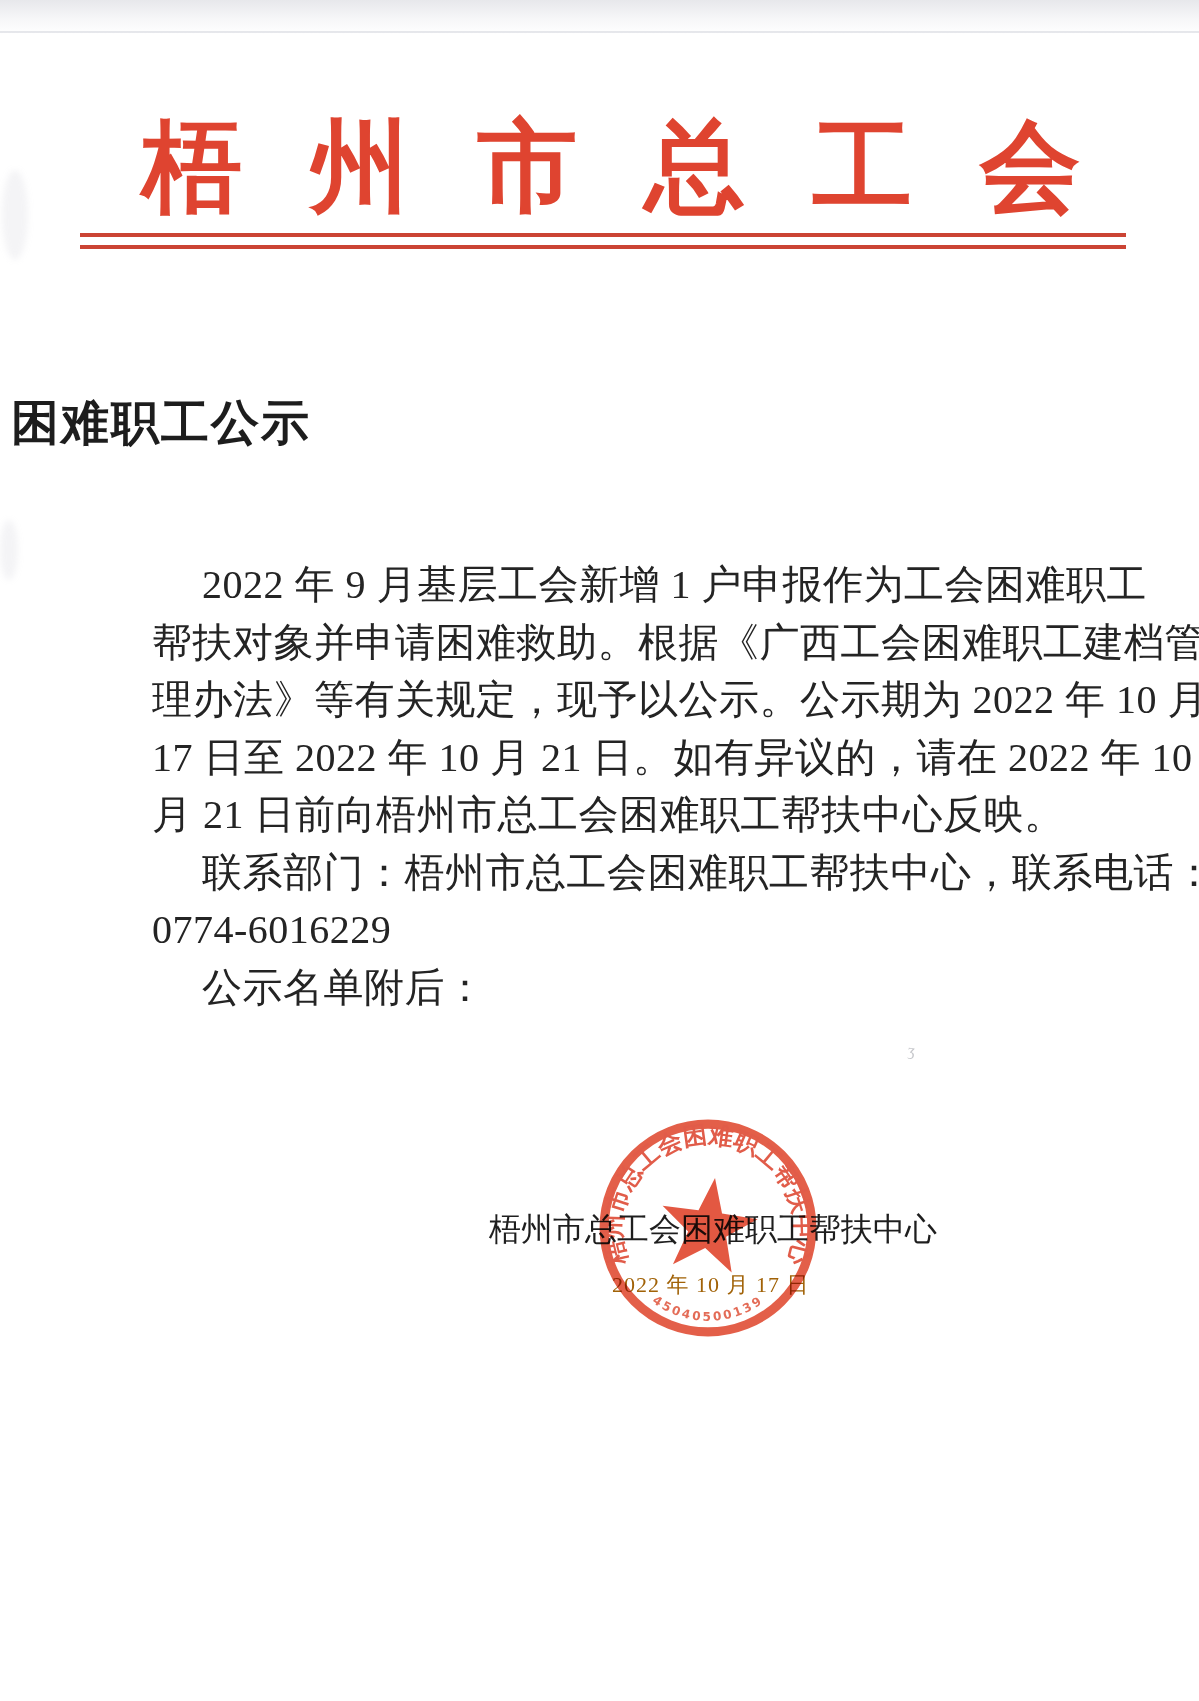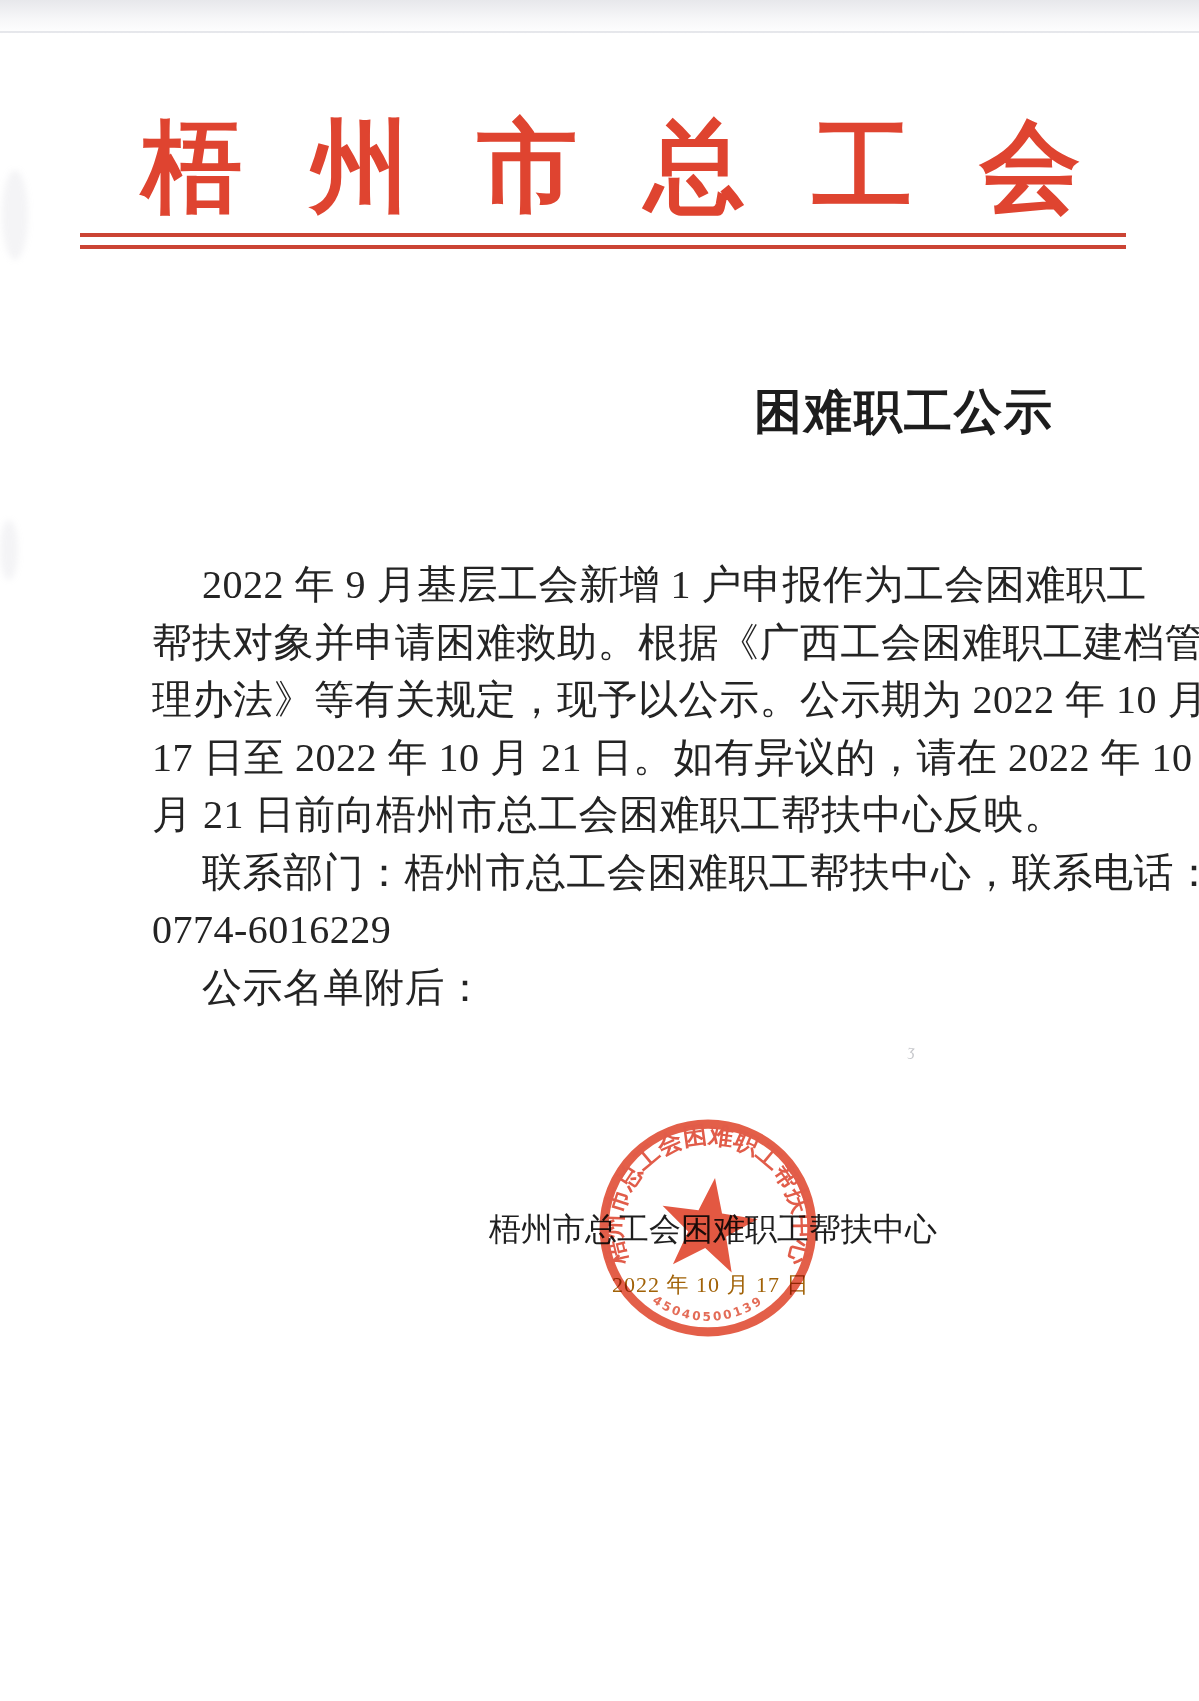--- a/index.html
+++ b/index.html
@@ -31,22 +31,22 @@
     display:flex;justify-content:space-between;
     font-size:100px;line-height:104px;font-weight:bold;
     color:#df4430;
   }
   .letterhead span{display:block;}
   .rule{position:absolute;left:80px;width:1046px;background:#cb4434;}
   .rule-top{top:233px;height:4px;}
   .rule-bottom{top:245px;height:4px;}
   
   .doc-title{
-    position:absolute;left:0;top:380px;width:1054px;margin:0;
-    text-align:right;
+    position:absolute;left:0;top:380px;width:1054px;margin:11px;
+    text-align:left;
     font-size:48px;font-weight:bold;letter-spacing:2px;
     color:#1d1d1d;
   }
   
   .body-text{
     position:absolute;left:152px;top:556px;
     font-size:40px;line-height:57.5px;
     color:#242424;letter-spacing:0.5px;
   }
   .body-text .line{white-space:nowrap;}

